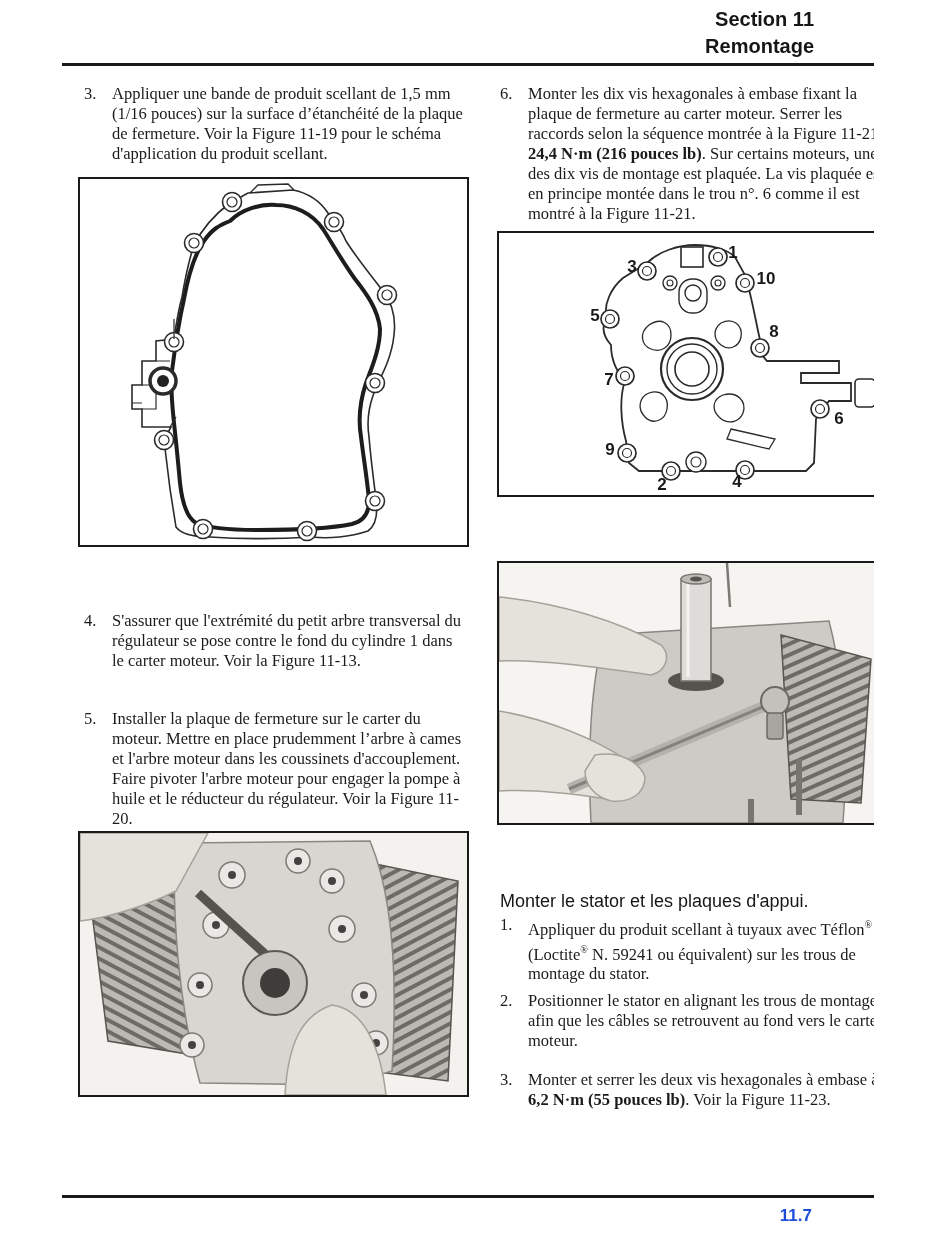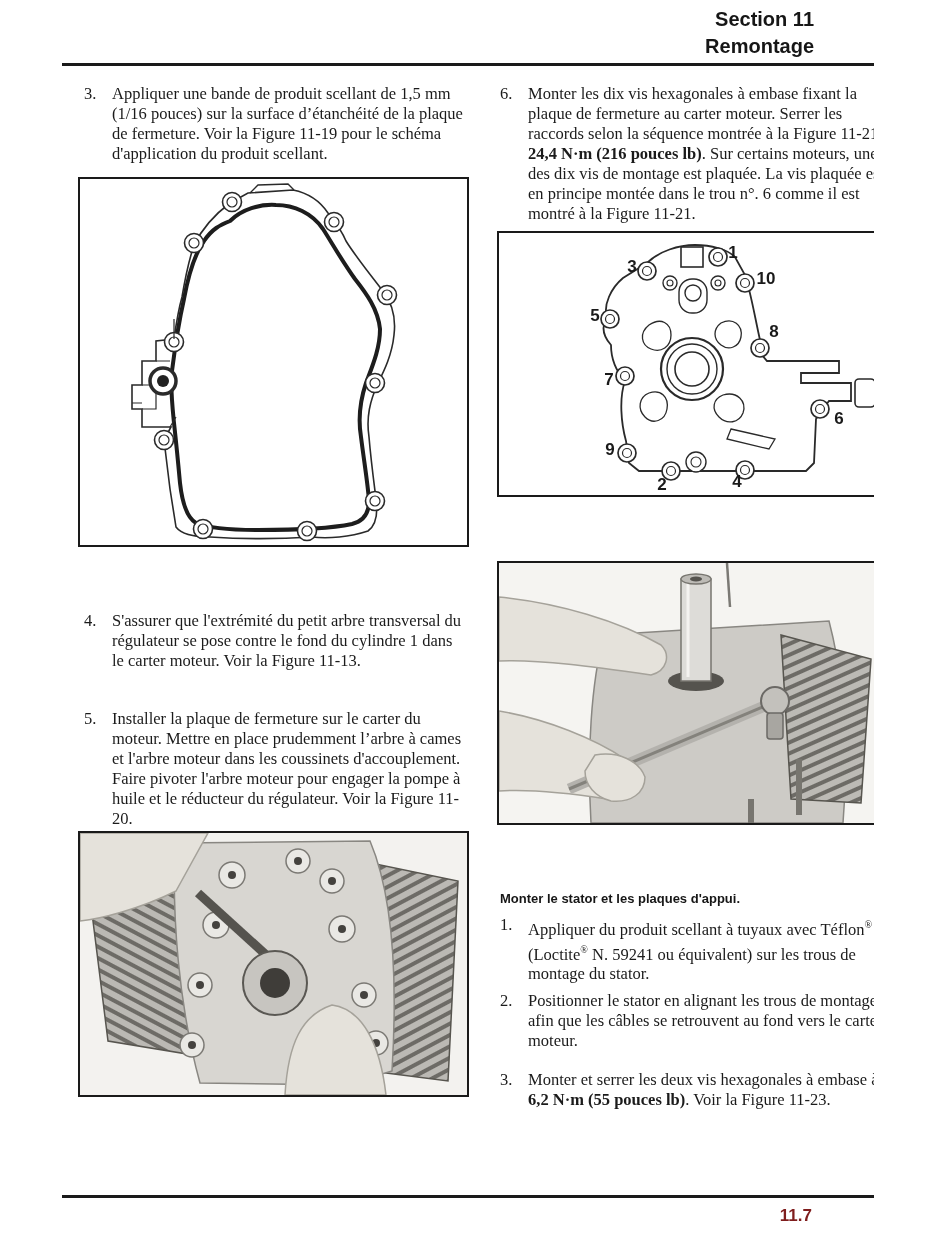--- a/index.html
+++ b/index.html
@@ -13,27 +13,27 @@
   
   .step{display:flex;font-size:16.5px;line-height:20px;}
   .step .num{width:28px;flex:none;}
   .step .body{flex:1;}
   .col-l{left:84px;width:384px;}
   .col-r{left:500px;width:390px;}
   
   .figbox{border:2px solid #1a1a1a;background:#ffffff;box-sizing:border-box;}
   .cap{font-family:"Liberation Sans",sans-serif;font-weight:bold;font-size:15.5px;
        line-height:20px;color:#1c1c1c;}
-  .h2{font-family:"Liberation Sans",sans-serif;font-weight:bold;font-size:13px;color:#161616;}
+  .h2{font-family:"Liberation Sans",sans-serif;font-weight:normal;font-size:18px;color:#161616;}
   
   .tab{left:899px;top:842px;width:51px;height:61px;background:#111111;color:#ffffff;
        font-family:Liberation Serif, serif;font-weight:bold;font-size:35px;
        display:flex;align-items:center;justify-content:center;}
   .pagenum{right:62px;top:1206px;font-family:"Liberation Sans",sans-serif;
-       font-weight:bold;font-size:17px;color:#7f1d1d;}
+       font-weight:bold;font-size:17px;color:#1d4ed8;}
   svg{display:block;}
   sup{font-size:10px;}
   b{font-weight:bold;}
 </style>
 </head>
 <body>
 
 <div class="page">
 
   <div class="abs hdr">

